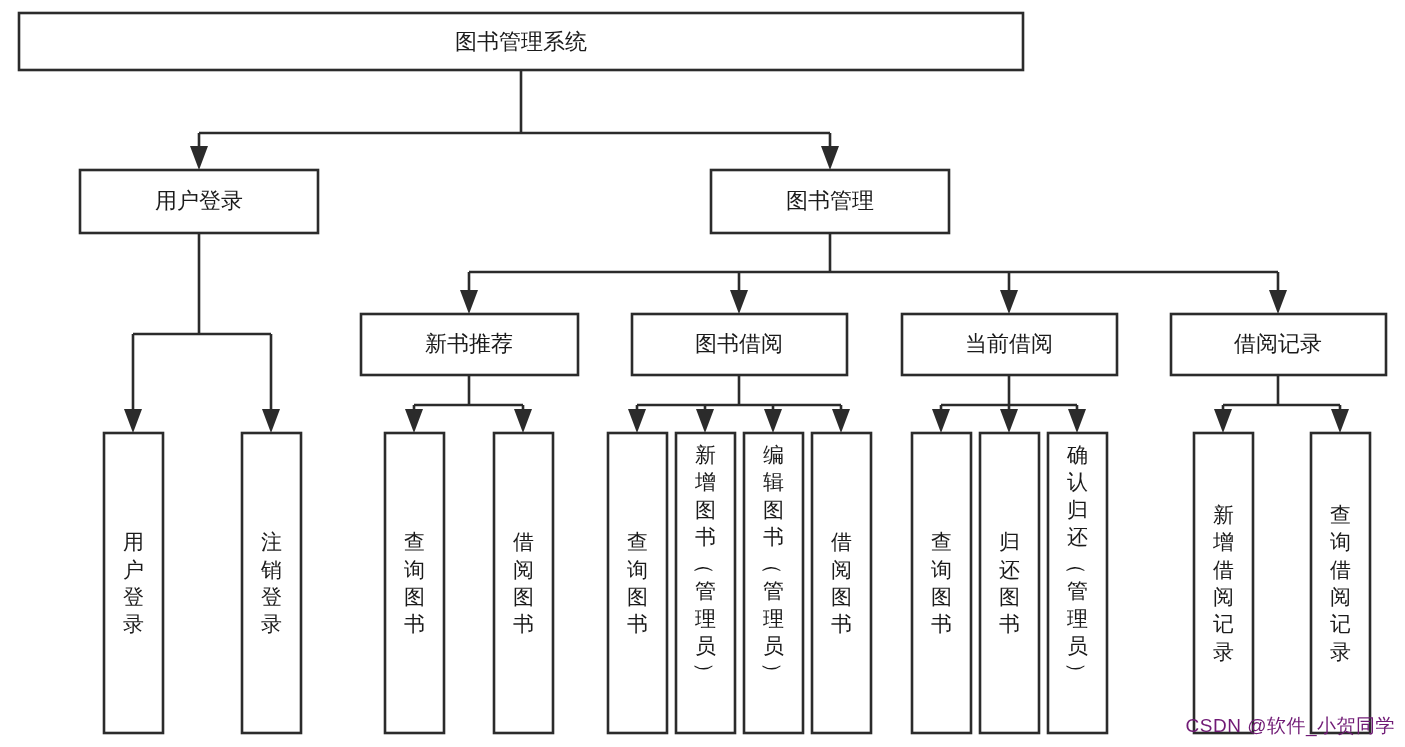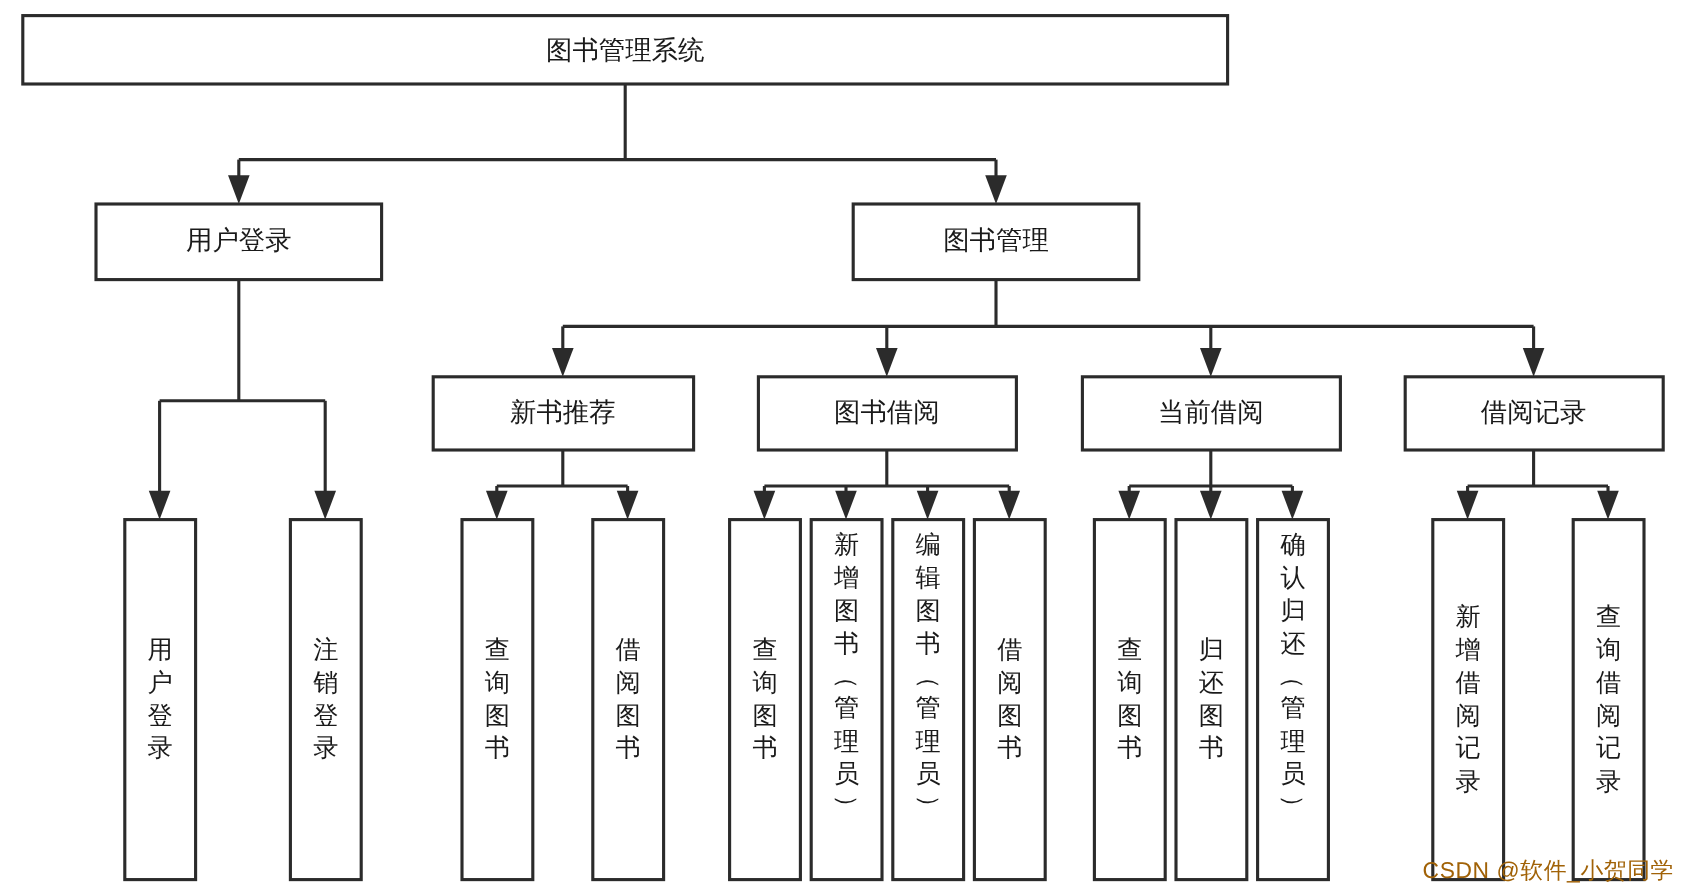--- a/index.html
+++ b/index.html
@@ -67,21 +67,21 @@
   .vtext-wrap span.rot {
     transform: rotate(90deg);
     display: block;
   }
   .watermark {
     position: absolute;
     right: 10px;
     bottom: 8px;
     font-family: "Liberation Sans", "DejaVu Sans", sans-serif;
     font-size: 19px;
-    color: #a16207;
+    color: #701a75;
     letter-spacing: 0.5px;
     user-select: none;
   }
 </style>
 </head>
 <body>
 
 <div id="diagram-root">
 
   <svg class="canvas" viewBox="0 0 1405 747" xmlns="http://www.w3.org/2000/svg">

